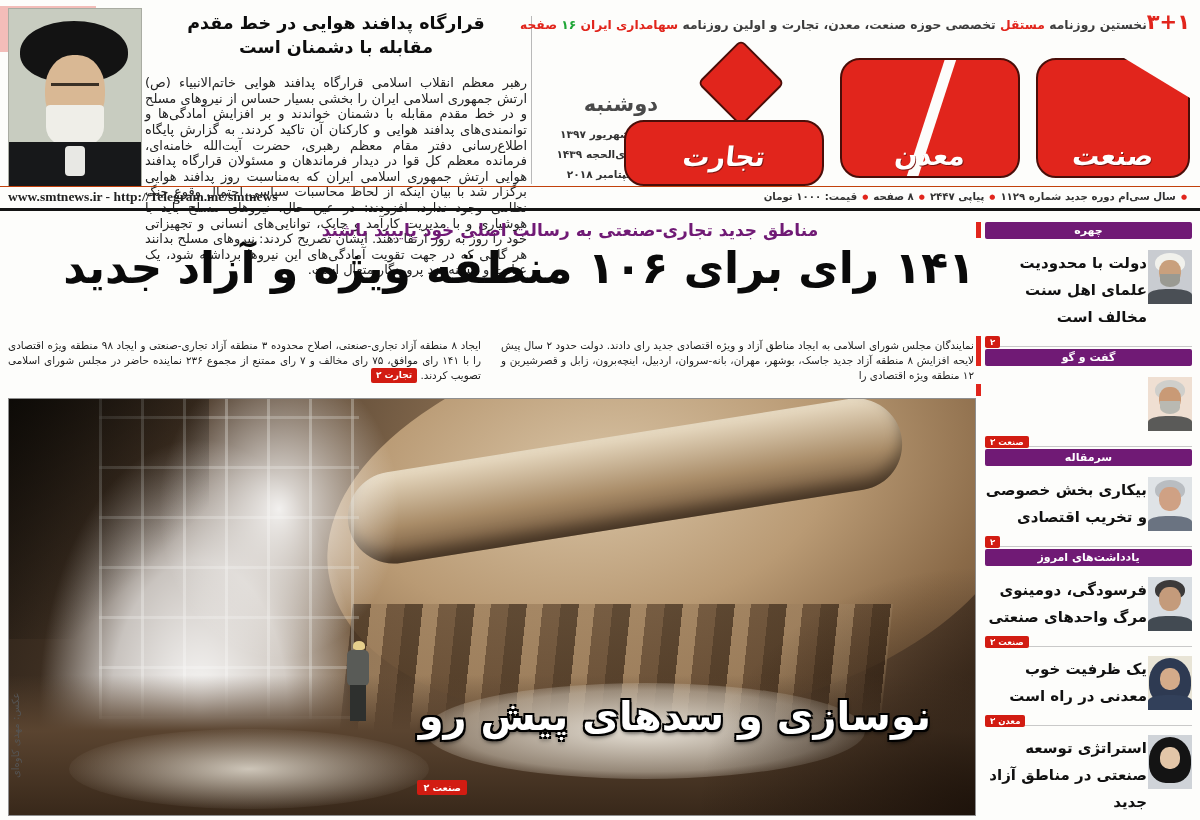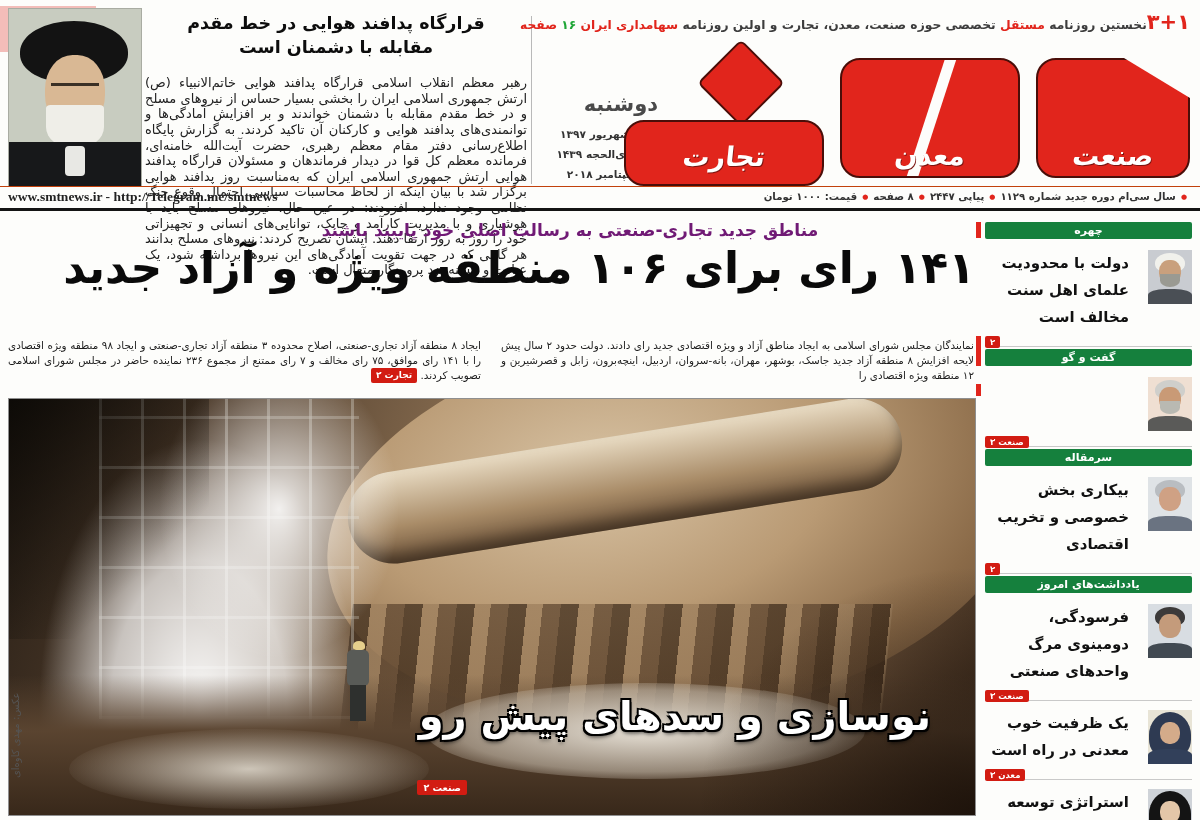--- a/index.html
+++ b/index.html
@@ -75,22 +75,22 @@
   .w-body{position:absolute;top:9px;left:3px;width:22px;height:36px;background:#595b57;border-radius:5px;}
   .w-legs{position:absolute;top:44px;left:6px;width:16px;height:36px;background:#2e302e;}
   .ph-title{position:absolute;bottom:76px;right:44px;font-size:40px;font-weight:bold;color:#fff;
     text-shadow:2px 2px 0 #000,-2px 2px 0 #000,2px -2px 0 #000,-2px -2px 0 #000,0 3px 4px rgba(0,0,0,.7);}
   .ph-subtitle{position:absolute;bottom:24px;right:12px;font-size:23px;font-weight:bold;color:#fff;
     text-shadow:2px 2px 0 #000,-2px 2px 0 #000,2px -2px 0 #000,-2px -2px 0 #000;}
   .ph-badge{position:absolute;bottom:20px;right:508px;background:#d21c12;color:#fff;font-size:9.5px;font-weight:bold;padding:2px 6px;border-radius:2px;}
   .photo-credit{position:absolute;left:10px;top:778px;transform:rotate(-90deg);transform-origin:top left;white-space:nowrap;font-size:10px;color:#555;}
   
   .sidebar{position:absolute;top:220px;left:985px;width:207px;}
-  .sb-banner{height:17px;background:#15803d;color:#fff;font-size:11px;font-weight:bold;text-align:center;line-height:17px;border-radius:2px;margin:2px 0;}
-  .sb-item{position:relative;display:flex;direction:rtl;gap:19px;padding:9px 0 15px;border-bottom:1px solid #c9c9c9;}
+  .sb-banner{height:17px;background:#701a75;color:#fff;font-size:11px;font-weight:bold;text-align:center;line-height:17px;border-radius:2px;margin:2px 0;}
+  .sb-item{position:relative;display:flex;direction:rtl;gap:1px;padding:9px 0 15px;border-bottom:1px solid #c9c9c9;}
   .sb-title{flex:1;font-size:15px;font-weight:bold;line-height:1.8;color:#111;text-align:right;}
   .sb-badge{position:absolute;bottom:-2px;left:0;background:#d21c12;color:#fff;font-size:8.5px;font-weight:bold;padding:1px 5px;border-radius:2px;z-index:2;}
   
   .portrait{position:relative;width:44px;height:54px;overflow:hidden;flex:0 0 44px;background:var(--bgc,#dcdcd8);}
   .portrait .hair{position:absolute;top:3px;left:50%;transform:translateX(-50%);width:30px;height:20px;border-radius:50% 50% 45% 45%;background:var(--hairc,#333);}
   .portrait .face{position:absolute;top:10px;left:50%;transform:translateX(-50%);width:22px;height:24px;border-radius:45%;background:var(--skinc,#cfa584);}
   .portrait .beard{position:absolute;top:24px;left:50%;transform:translateX(-50%);width:20px;height:13px;border-radius:0 0 50% 50%;background:var(--beardc,transparent);}
   .portrait .cloth{position:absolute;bottom:0;left:0;right:0;height:15px;background:var(--clothc,#444);border-radius:40% 40% 0 0;}
   .portrait.cover .hair{width:42px;height:46px;top:2px;border-radius:50% 50% 40% 40%;}
   .portrait.cover .face{top:12px;width:20px;height:22px;}

